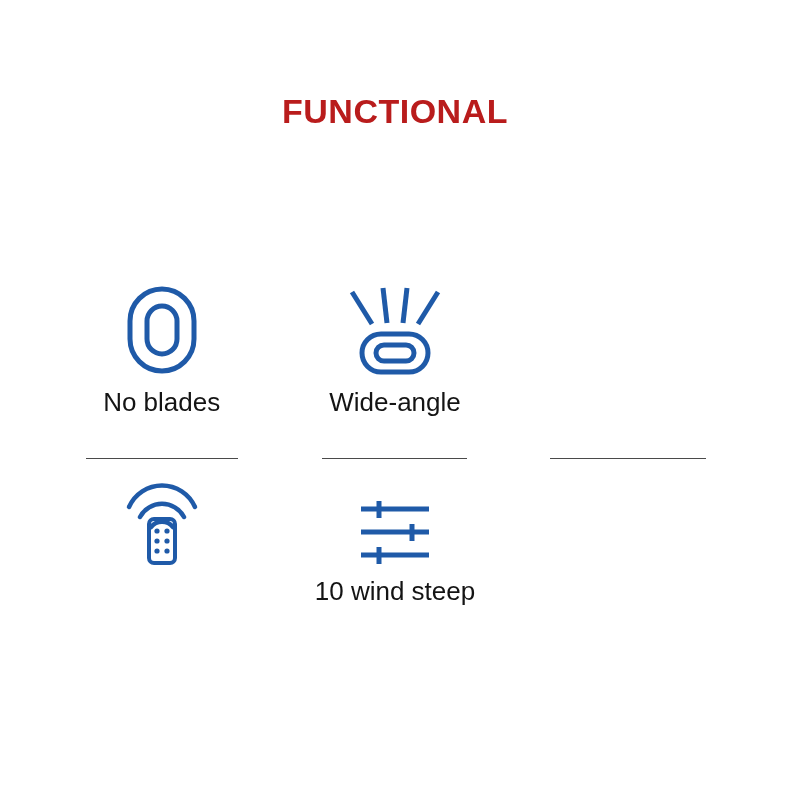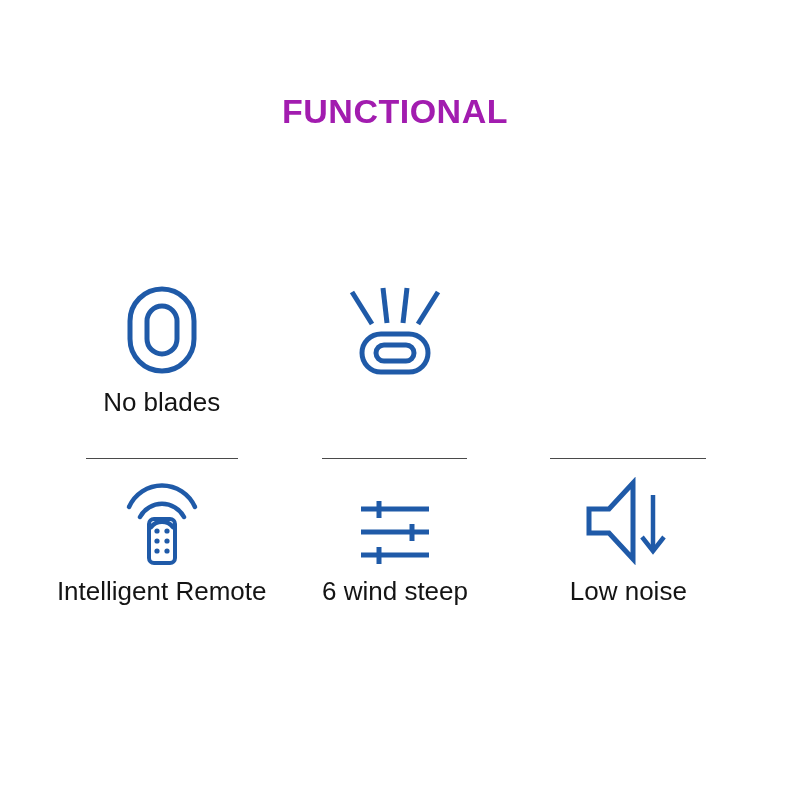--- a/index.html
+++ b/index.html
@@ -25,21 +25,21 @@
   
   .title-block {
     position: absolute;
     top: 92px;
     left: 0;
     width: 790px;
     text-align: center;
   }
   .title-line {
     display: block;
-    color: #a21caf;
+    color: #b91c1c;
     font-family: "Liberation Sans", sans-serif;
     font-weight: bold;
     font-size: 34px;
     letter-spacing: 0.5px;
     line-height: 38px;
     white-space: nowrap;
   }
 
   
   .grid {
@@ -140,20 +140,21 @@
                 <line x1="16" y1="8" x2="36" y2="40"></line>
                 <line x1="47" y1="4" x2="51" y2="39"></line>
                 <line x1="71" y1="4" x2="67" y2="39"></line>
                 <line x1="102" y1="8" x2="82" y2="40"></line>
               </g>
               <rect x="26" y="50" width="66" height="38" rx="19" ry="19" stroke="#1f5aa8" stroke-width="5" fill="none"></rect>
               <rect x="40" y="61" width="38" height="16" rx="8" ry="8" stroke="#1f5aa8" stroke-width="5" fill="none"></rect>
             </svg>
           </span>
         </div>
+        <div class="cell-label">Wide-angle</div>
       </div>
 
 
     </div>
 
     <div class="divider-row">
       <div class="divider-cell left">
         <div class="divider-line"></div>
       </div>
       <div class="divider-cell mid">
@@ -180,50 +181,37 @@
                 <circle cx="36" cy="54" r="2.6"></circle>
                 <circle cx="46" cy="54" r="2.6"></circle>
                 <circle cx="36" cy="64" r="2.6"></circle>
                 <circle cx="46" cy="64" r="2.6"></circle>
                 <circle cx="36" cy="74" r="2.6"></circle>
                 <circle cx="46" cy="74" r="2.6"></circle>
               </g>
             </svg>
           </span>
         </div>
-        <div class="cell-label">Intelligent Remote</div>
       </div>
 
       <div class="cell">
         <div class="icon-wrap icon-wrap-r2">
           <span>
             <svg width="76" height="66" viewBox="0 0 76 66" fill="none" xmlns="http://www.w3.org/2000/svg">
               <g stroke="#1f5aa8" stroke-width="5" stroke-linecap="butt">
                 <line x1="4" y1="10" x2="72" y2="10"></line>
                 <line x1="4" y1="33" x2="72" y2="33"></line>
                 <line x1="4" y1="56" x2="72" y2="56"></line>
                 <line x1="22" y1="2" x2="22" y2="19"></line>
                 <line x1="55" y1="25" x2="55" y2="42"></line>
                 <line x1="22" y1="48" x2="22" y2="65"></line>
               </g>
             </svg>
           </span>
         </div>
-        <div class="cell-label">6 wind steep</div>
-      </div>
-
-      <div class="cell">
-        <div class="icon-wrap icon-wrap-r2">
-          <span>
-            <svg width="94" height="88" viewBox="0 0 94 88" fill="none" xmlns="http://www.w3.org/2000/svg">
-              <path d="M8 32 L28 32 L52 6 L52 82 L28 56 L8 56 Z" stroke="#1f5aa8" stroke-width="5" fill="none" stroke-linejoin="miter"></path>
-              <line x1="72" y1="18" x2="72" y2="72" stroke="#1f5aa8" stroke-width="4.5"></line>
-              <path d="M61 60 L72 74 L83 60" stroke="#1f5aa8" stroke-width="4.5" fill="none" stroke-linecap="butt" stroke-linejoin="miter"></path>
-            </svg>
-          </span>
-        </div>
-        <div class="cell-label">Low noise</div>
-      </div>
+        <div class="cell-label">10 wind steep</div>
+      </div>
+
 
     </div>
 
   </div>
 </div>
 
 </body></html>

